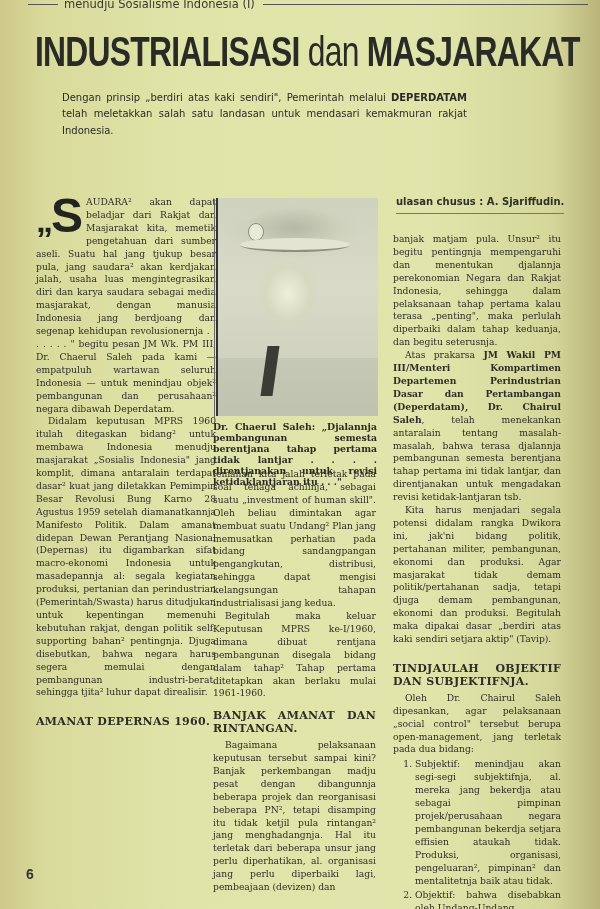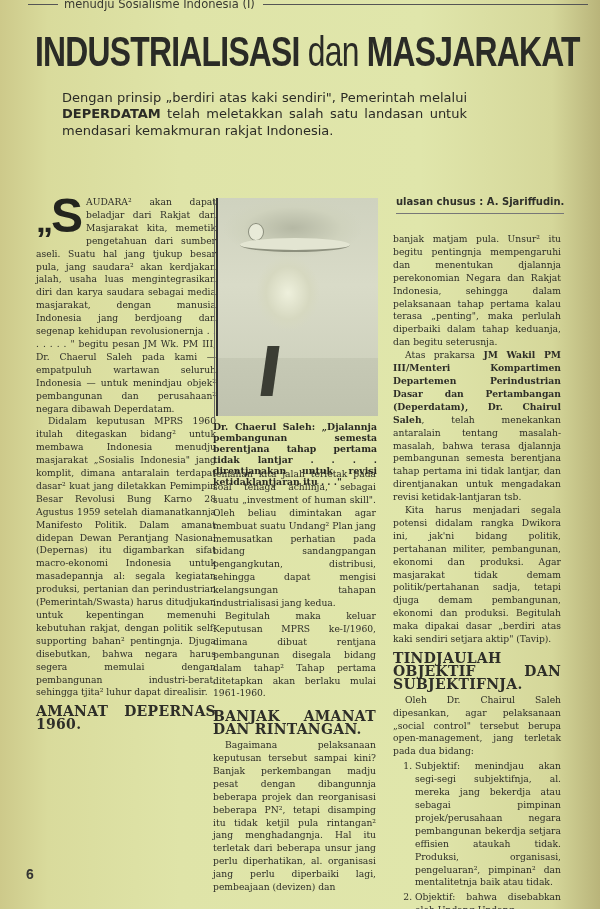--- a/index.html
+++ b/index.html
@@ -20,28 +20,28 @@
   .title {
     left:35px; top:28px; width:540px; height:46px;
     font-family:"Liberation Sans", sans-serif; font-weight:bold;
     font-size:43px; letter-spacing:-1px; color:#2a2b26;
     transform: scaleX(0.74); transform-origin:left top; white-space:nowrap;
     line-height:46px;
   }
   .title .dan { font-weight:normal; }
   .lead {
     left:62px; top:90px; width:405px;
-    font-family:"DejaVu Sans", sans-serif; font-size:13px; line-height:16.4px;
+    font-family:"DejaVu Sans", sans-serif; font-size:10px; line-height:16.4px;
     color:#2b2b26; text-align:justify;
   }
   .lead b { font-weight:bold; }
   .col { font-size:9.2px; line-height:12.9px; text-align:justify; color:#2e2e28; }
   .col p { margin:0; text-indent:12px; }
   .col p.noind { text-indent:0; }
-  .col h3 { margin:6px 0 3px 0; font-size:14px; font-weight:bold; letter-spacing:0.3px; text-indent:0; }
+  .col h3 { margin:17px 0 3px 0; font-size:11px; font-weight:bold; letter-spacing:0.3px; text-indent:0; }
   .col1 { left:36px; top:196px; width:180px; }
   .col2 { left:213px; top:468px; width:163px; }
   .col3 { left:393px; top:233px; width:168px; }
   .dropcap {
     float:left; font-family:"Liberation Sans", sans-serif; font-weight:bold;
     font-size:48px; line-height:40px; margin:0 3px 0 0; color:#23241f;
   }
   .dropcap .q { font-size:34px; vertical-align:baseline; letter-spacing:-2px; }
   .photo {
     left:216px; top:198px; width:160px; height:218px;

